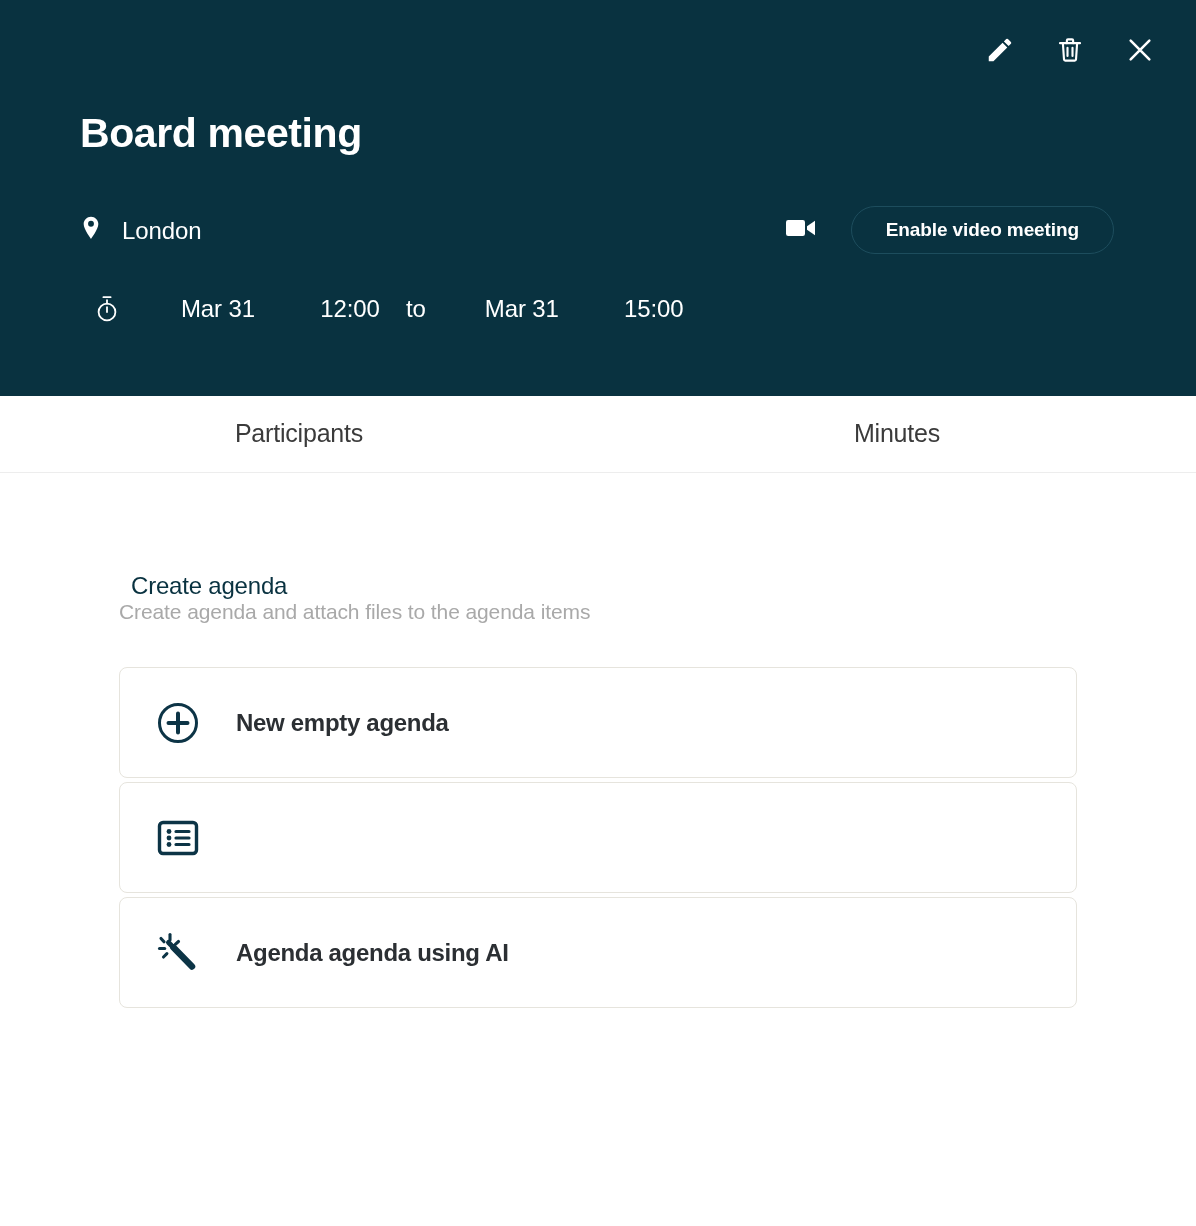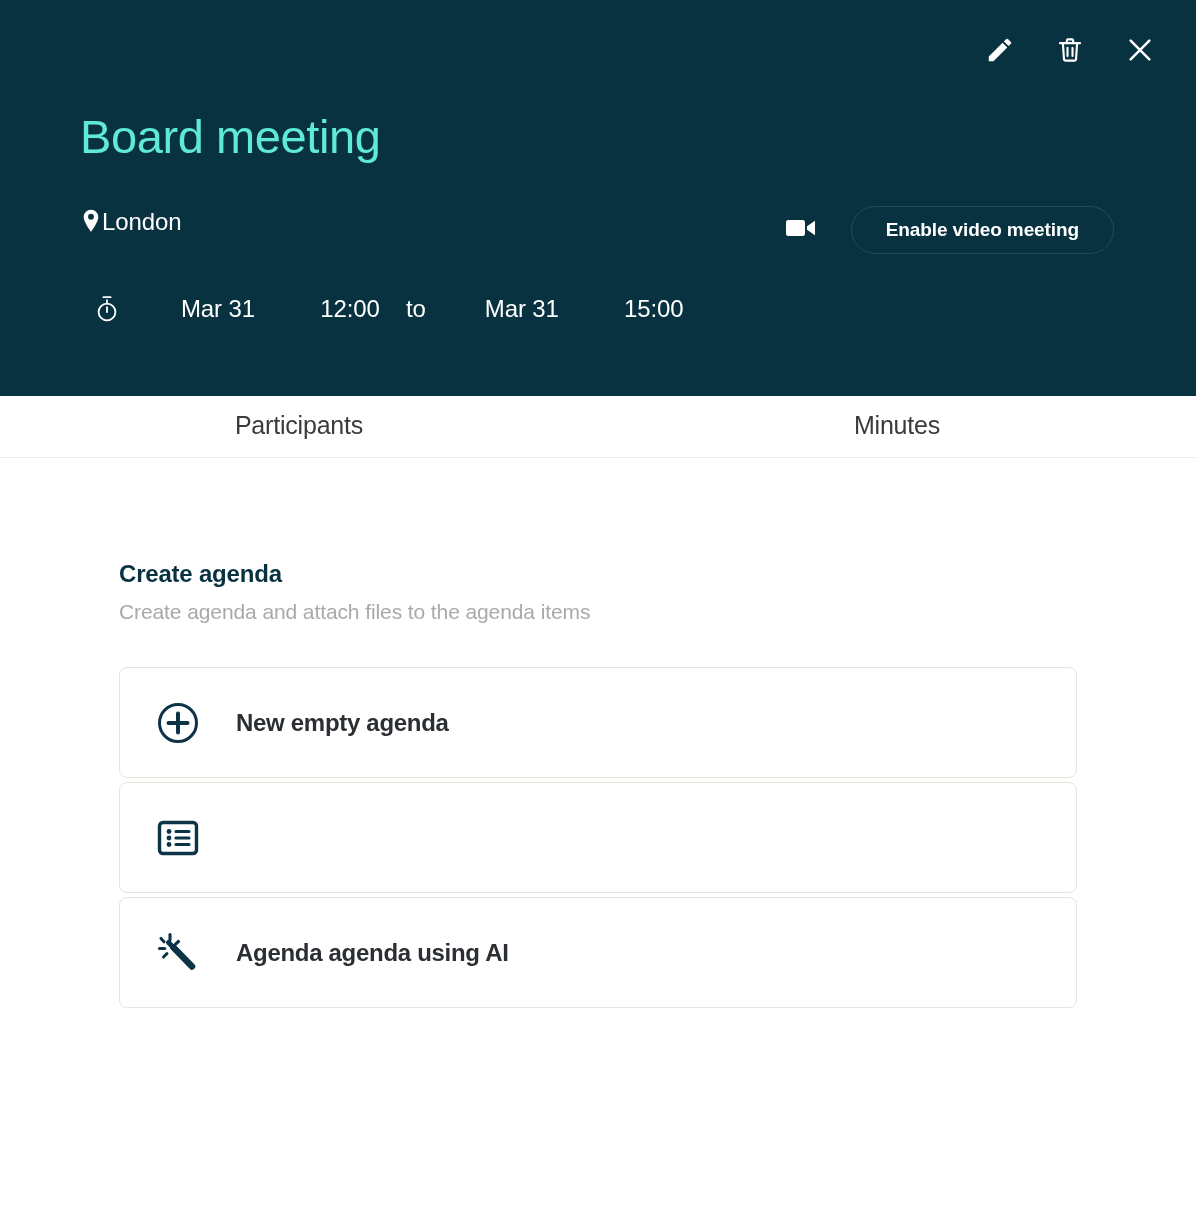--- a/index.html
+++ b/index.html
@@ -41,35 +41,36 @@
     background: none;
     border: none;
     padding: 0;
   }
   .icon-btn svg { display: block; }
 
   .meeting-title {
     position: absolute;
     left: 80px;
     top: 113px;
-    font-size: 47px;
-    font-weight: 400;
-    color: #5eead4;
+    font-size: 41px;
+    font-weight: 700;
+    color: #ffffff;
     letter-spacing: -0.4px;
     line-height: 1;
     white-space: nowrap;
   }
 
   .location-row {
     position: absolute;
     left: 80px;
     top: 208px;
     height: 46px;
     display: flex;
-    align-items: flex-start;
+    align-items: center;
+    gap: 20px;
   }
   .location-text {
     font-size: 24px;
     font-weight: 400;
     color: #ffffff;
     letter-spacing: -0.1px;
   }
 
   .video-row {
     position: absolute;
@@ -129,21 +130,21 @@
     font-size: 24px;
     color: #ffffff;
     margin-right: 20px;
     letter-spacing: -0.1px;
   }
 
   
   .tabs {
     position: relative;
     width: 1196px;
-    height: 62px;
+    height: 77px;
     background: #ffffff;
     display: flex;
   }
   .tabs::after {
     content: "";
     position: absolute;
     left: 0;
     right: 0;
     bottom: 0;
     height: 1px;
@@ -177,26 +178,26 @@
     background: #e03127;
     z-index: 2;
   }
 
   
   .main {
     padding: 0;
     background: #ffffff;
   }
   .section-title {
-    margin: 0;
+    margin: 12px;
     position: absolute;
     left: 119px;
     top: 560px;
     font-size: 24px;
-    font-weight: 700;
+    font-weight: 400;
     color: #093240;
     letter-spacing: -0.2px;
   }
   .section-sub {
     position: absolute;
     left: 119px;
     top: 600px;
     font-size: 21px;
     font-weight: 400;
     color: #a9a9a9;

